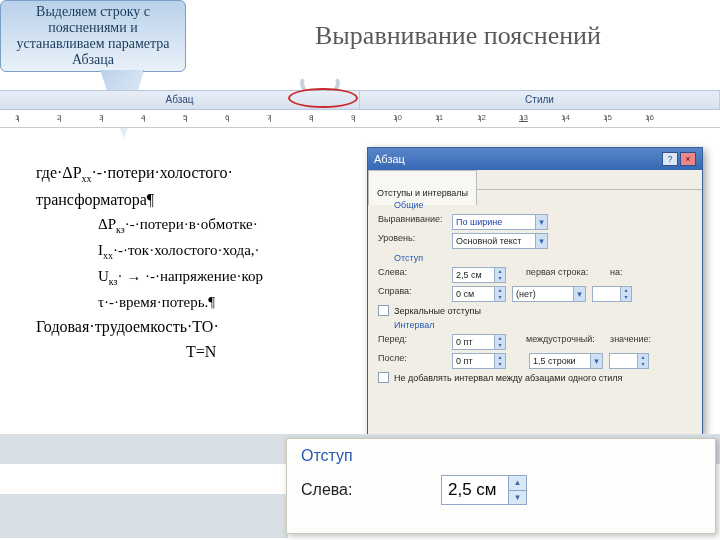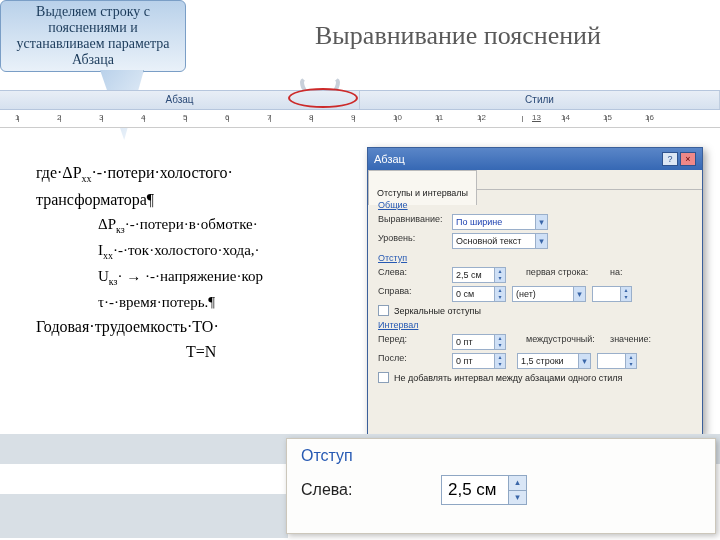--- a/index.html
+++ b/index.html
@@ -29,21 +29,21 @@
 
   .dialog { position: absolute; top: 147px; left: 367px; width: 336px; height: 288px; background: #f1eee6; border: 1px solid #3a5f9a; box-shadow: 3px 3px 8px rgba(0,0,0,.35); font-size: 10px; color: #222; }
   .dlg-title { height: 22px; background: linear-gradient(#5a86c8,#3668b4); color: #fff; display: flex; align-items: center; padding: 0 6px; justify-content: space-between; font-size: 11px; }
   .dlg-btns { display: flex; gap: 2px; }
   .dlg-btn { width: 16px; height: 14px; background: #dce6f4; border: 1px solid #2e528e; font-size: 9px; text-align: center; line-height: 12px; color: #2e528e; }
   .dlg-x { background: #e88; color: #600; }
   .tabs { display: flex; height: 20px; background: #f1eee6; border-bottom: 1px solid #bbb; }
   .tab { padding: 17px 8px; border: 1px solid #bbb; border-bottom: none; background: #f9f7f1; margin-right: -1px; font-size: 9px; }
   .tab.inactive { background: #e9e6dd; color: #777; }
   .dlg-body { padding: 6px 10px; }
-  .grp-lbl { color: #2659b3; font-size: 9px; margin: 4px 0 4px 0; text-decoration: underline; }
+  .grp-lbl { color: #2659b3; font-size: 9px; margin: 4px 0 4px 16px; }
   .row { display: flex; align-items: flex-start; margin: 3px 0; gap: 6px; font-size: 9px; }
   .row label { width: 68px; color: #333; font-size: 9px; }
   .row label.w2 { width: 78px; margin-left: 14px; }
   .sel, .spin { height: 16px; border: 1px solid #9aafca; background: #fff; font-size: 9px; padding: 0 3px; display: flex; align-items: center; justify-content: space-between; }
   .sel { width: 96px; }
   .sel .dd { width: 12px; background: #cfe0f6; text-align: center; color: #3a66a8; border-left: 1px solid #9aafca; margin-right: -3px; height: 100%; line-height: 14px; }
   .sel.blue { color: #1a3fb0; }
   .spin { width: 54px; }
   .spin .ud { width: 11px; display: flex; flex-direction: column; margin-right: -3px; }
   .spin .ud span { height: 7px; background: #cfe0f6; border-left: 1px solid #9aafca; font-size: 6px; line-height: 6px; text-align: center; color: #3a66a8; }
@@ -104,21 +104,21 @@
     <div class="num" style="left: 309px;">8</div>
     <div class="tick" style="left: 354px;"></div>
     <div class="num" style="left: 351px;">9</div>
     <div class="tick" style="left: 396px;"></div>
     <div class="num" style="left: 393px;">10</div>
     <div class="tick" style="left: 438px;"></div>
     <div class="num" style="left: 435px;">11</div>
     <div class="tick" style="left: 480px;"></div>
     <div class="num" style="left: 477px;">12</div>
     <div class="tick" style="left: 522px;"></div>
-    <div class="num" style="left: 532px; text-decoration: underline;">13</div>
+    <div class="num" style="left: 519px; text-decoration: underline;">13</div>
     <div class="tick" style="left: 564px;"></div>
     <div class="num" style="left: 561px;">14</div>
     <div class="tick" style="left: 606px;"></div>
     <div class="num" style="left: 603px;">15</div>
     <div class="tick" style="left: 648px;"></div>
     <div class="num" style="left: 645px;">16</div>
   </div>
 
 <div class="doc">
   <div class="ln"><span>где·ΔР</span><sub>хх</sub><span>·-·потери·холостого·</span></div>
@@ -213,21 +213,21 @@
     </div>
     <div class="row">
       <label>После:</label>
       <div class="spin">
           <span>0 пт</span>
           <div class="ud">
             <span>▴</span>
             <span>▾</span>
           </div>
         </div>
-      <div class="sel" style="width:74px;margin-left:5px">
+      <div class="sel" style="width:74px;margin-left:17px">
           <span>1,5 строки</span>
           <span class="dd">▾</span>
         </div>
       <div class="spin" style="width:40px">
           <span></span>
           <div class="ud">
             <span>▴</span>
             <span>▾</span>
           </div>
         </div>

